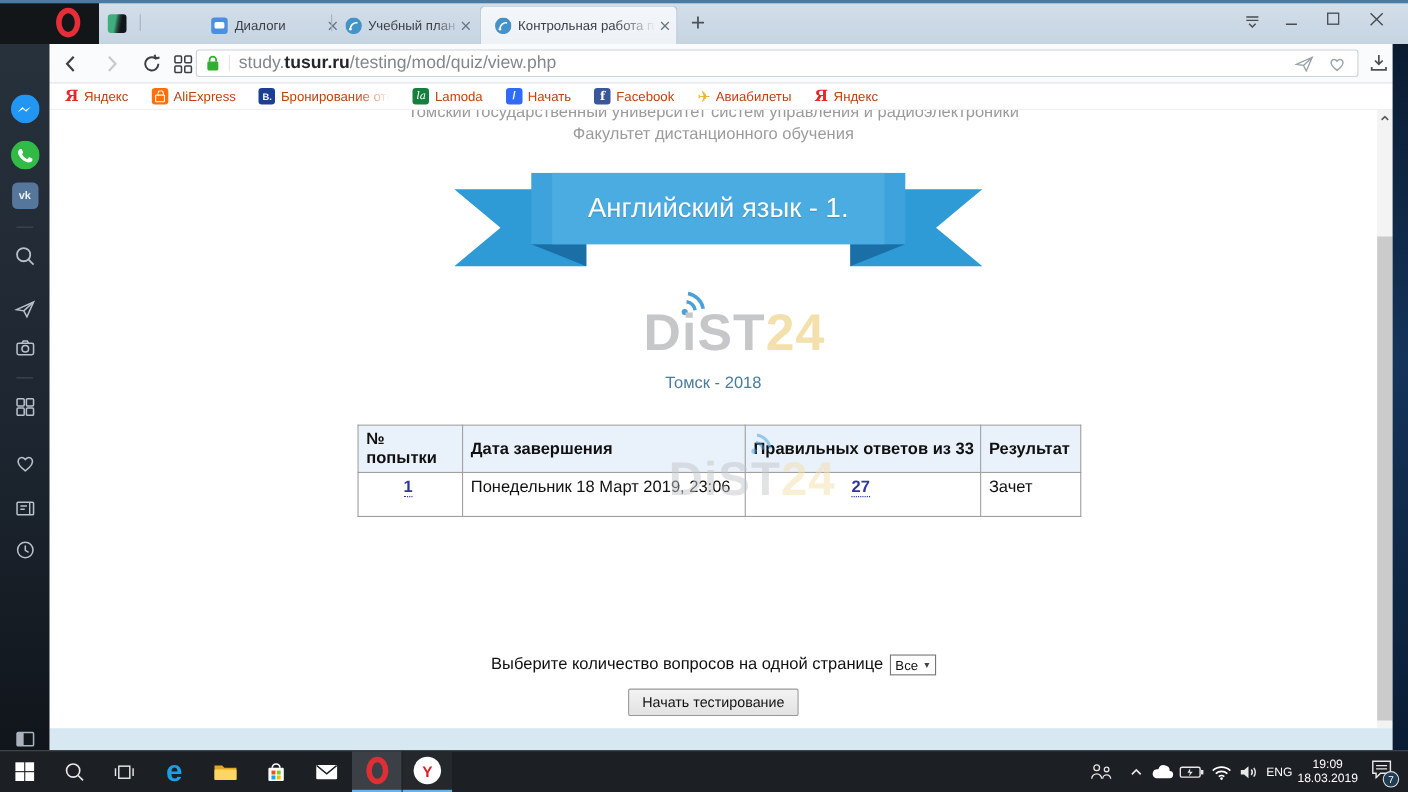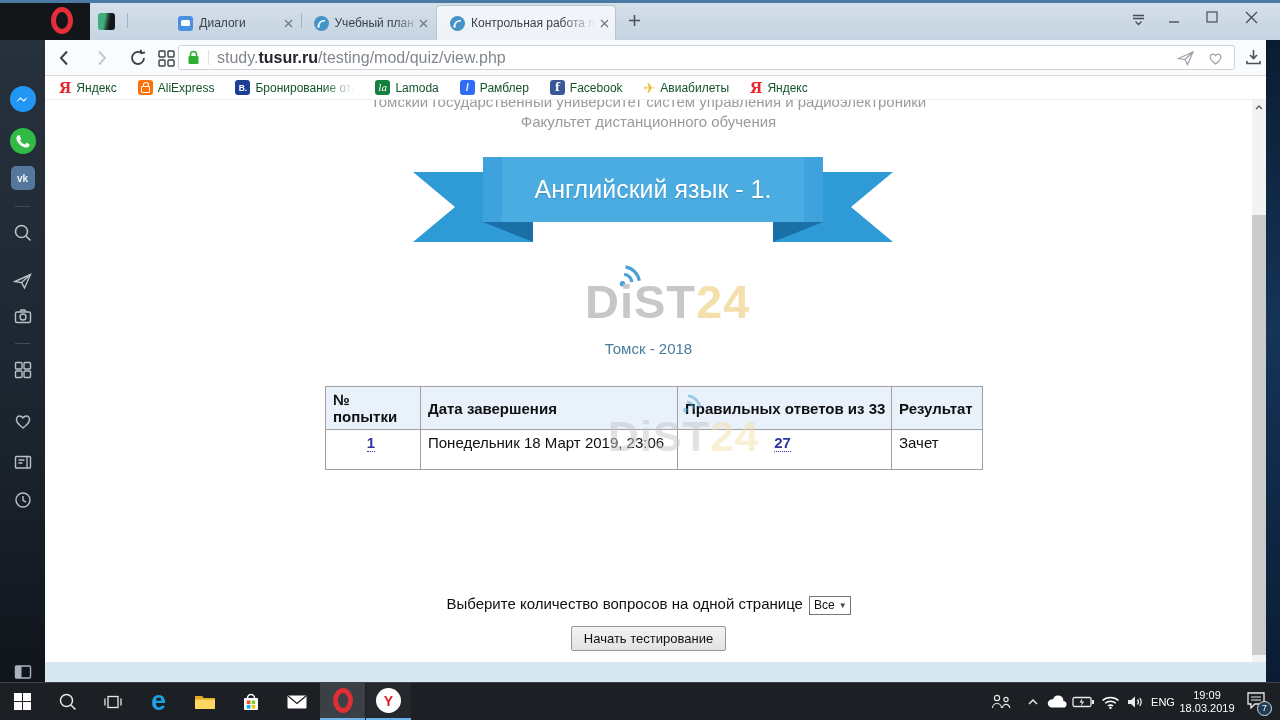--- a/index.html
+++ b/index.html
@@ -30,21 +30,21 @@
   .tbico{position:absolute;top:8px;}
   .urlfield{position:absolute;left:133px;top:5px;width:1057px;height:25px;background:#fff;
      border:1px solid #ccd3da;border-radius:3px;display:flex;align-items:center;box-sizing:border-box;}
   .urlsep{width:1px;height:15px;background:#e0e4e8;margin:0 8px;}
   .urltext{font-size:16px;color:#81878d;white-space:nowrap;}
   .urltext b{color:#23272b;}
   .urlspace{flex:1;}
   
   .bookmarks{left:45px;top:76px;width:1221px;height:24px;background:#fff;display:flex;align-items:center;padding-left:14px;box-sizing:border-box;border-bottom:1px solid #efefef;z-index:5;}
   .bm{display:flex;align-items:center;margin-right:21px;}
-  .bm-label{font-size:12px;color:#14532d;margin-left:5px;white-space:nowrap;}
+  .bm-label{font-size:12px;color:#c2410c;margin-left:5px;white-space:nowrap;}
   .bm-label.fade{max-width:99px;overflow:hidden;-webkit-mask-image:linear-gradient(90deg,#000 70%,transparent);mask-image:linear-gradient(90deg,#000 70%,transparent);}
   .bm-sq{width:15px;height:15px;border-radius:3px;color:#fff;display:flex;align-items:center;justify-content:center;flex:0 0 15px;}
   .bm-ya{color:#e8252b;font-weight:bold;font-size:14px;font-family:"DejaVu Serif",serif;}
   .bm-bk{background:#1c3f94;font-size:8.5px;font-weight:bold;}
   .bm-la{background:#15803d;font-size:9.5px;font-style:italic;font-family:"DejaVu Serif",serif;}
   .bm-ra{background:#2f6bf6;font-size:10px;font-weight:bold;}
   .bm-fb{background:#3a579a;font-size:11px;font-weight:bold;font-family:"DejaVu Serif",serif;}
   .bm-ali{width:15px;height:15px;border-radius:3px;background:#ff7007;position:relative;flex:0 0 15px;}
   .bm-ali::before{content:"";position:absolute;left:3.2px;top:5.5px;width:7px;height:5.5px;border:1.3px solid #fff;border-radius:1px;}
   .bm-ali::after{content:"";position:absolute;left:5px;top:2px;width:4px;height:4px;border:1.3px solid #fff;border-bottom:none;border-radius:3px 3px 0 0;}
@@ -114,21 +114,21 @@
   <div class="abs topline"></div>
 
   <div class="abs topleft">
     <div class="opera-o"></div>
   </div>
 
   <div class="abs titlebar">
     <div class="abs pinned-tab"></div>
     <div class="tabsep" style="left:37px;"></div>
 
-    <div class="tab" style="left:41px;width:168px;">
+    <div class="tab" style="left:55px;width:168px;">
       <span class="chat-ico"></span>
       <span class="tab-label">Диалоги</span>
       <svg class="tab-x" width="9" height="9">
           <path d="M1,1 L8,8 M8,1 L1,8" stroke="#6d7680" stroke-width="1.2"></path>
         </svg>
     </div>
     <div class="tabsep" style="left:211px;"></div>
 
     <div class="tab" style="left:214px;width:130px;">
       <svg width="15" height="15" style="flex:0 0 15px;">
@@ -223,21 +223,21 @@
     <div class="bm">
         <span class="bm-sq bm-bk">B.</span>
         <span class="bm-label fade">Бронирование отел</span>
       </div>
     <div class="bm">
         <span class="bm-sq bm-la">la</span>
         <span class="bm-label">Lamoda</span>
       </div>
     <div class="bm">
         <span class="bm-sq bm-ra">/</span>
-        <span class="bm-label">Рамблер</span>
+        <span class="bm-label">Начать</span>
       </div>
     <div class="bm">
         <span class="bm-sq bm-fb">f</span>
         <span class="bm-label">Facebook</span>
       </div>
     <div class="bm">
         <span class="bm-av">✈</span>
         <span class="bm-label">Авиабилеты</span>
       </div>
     <div class="bm">

